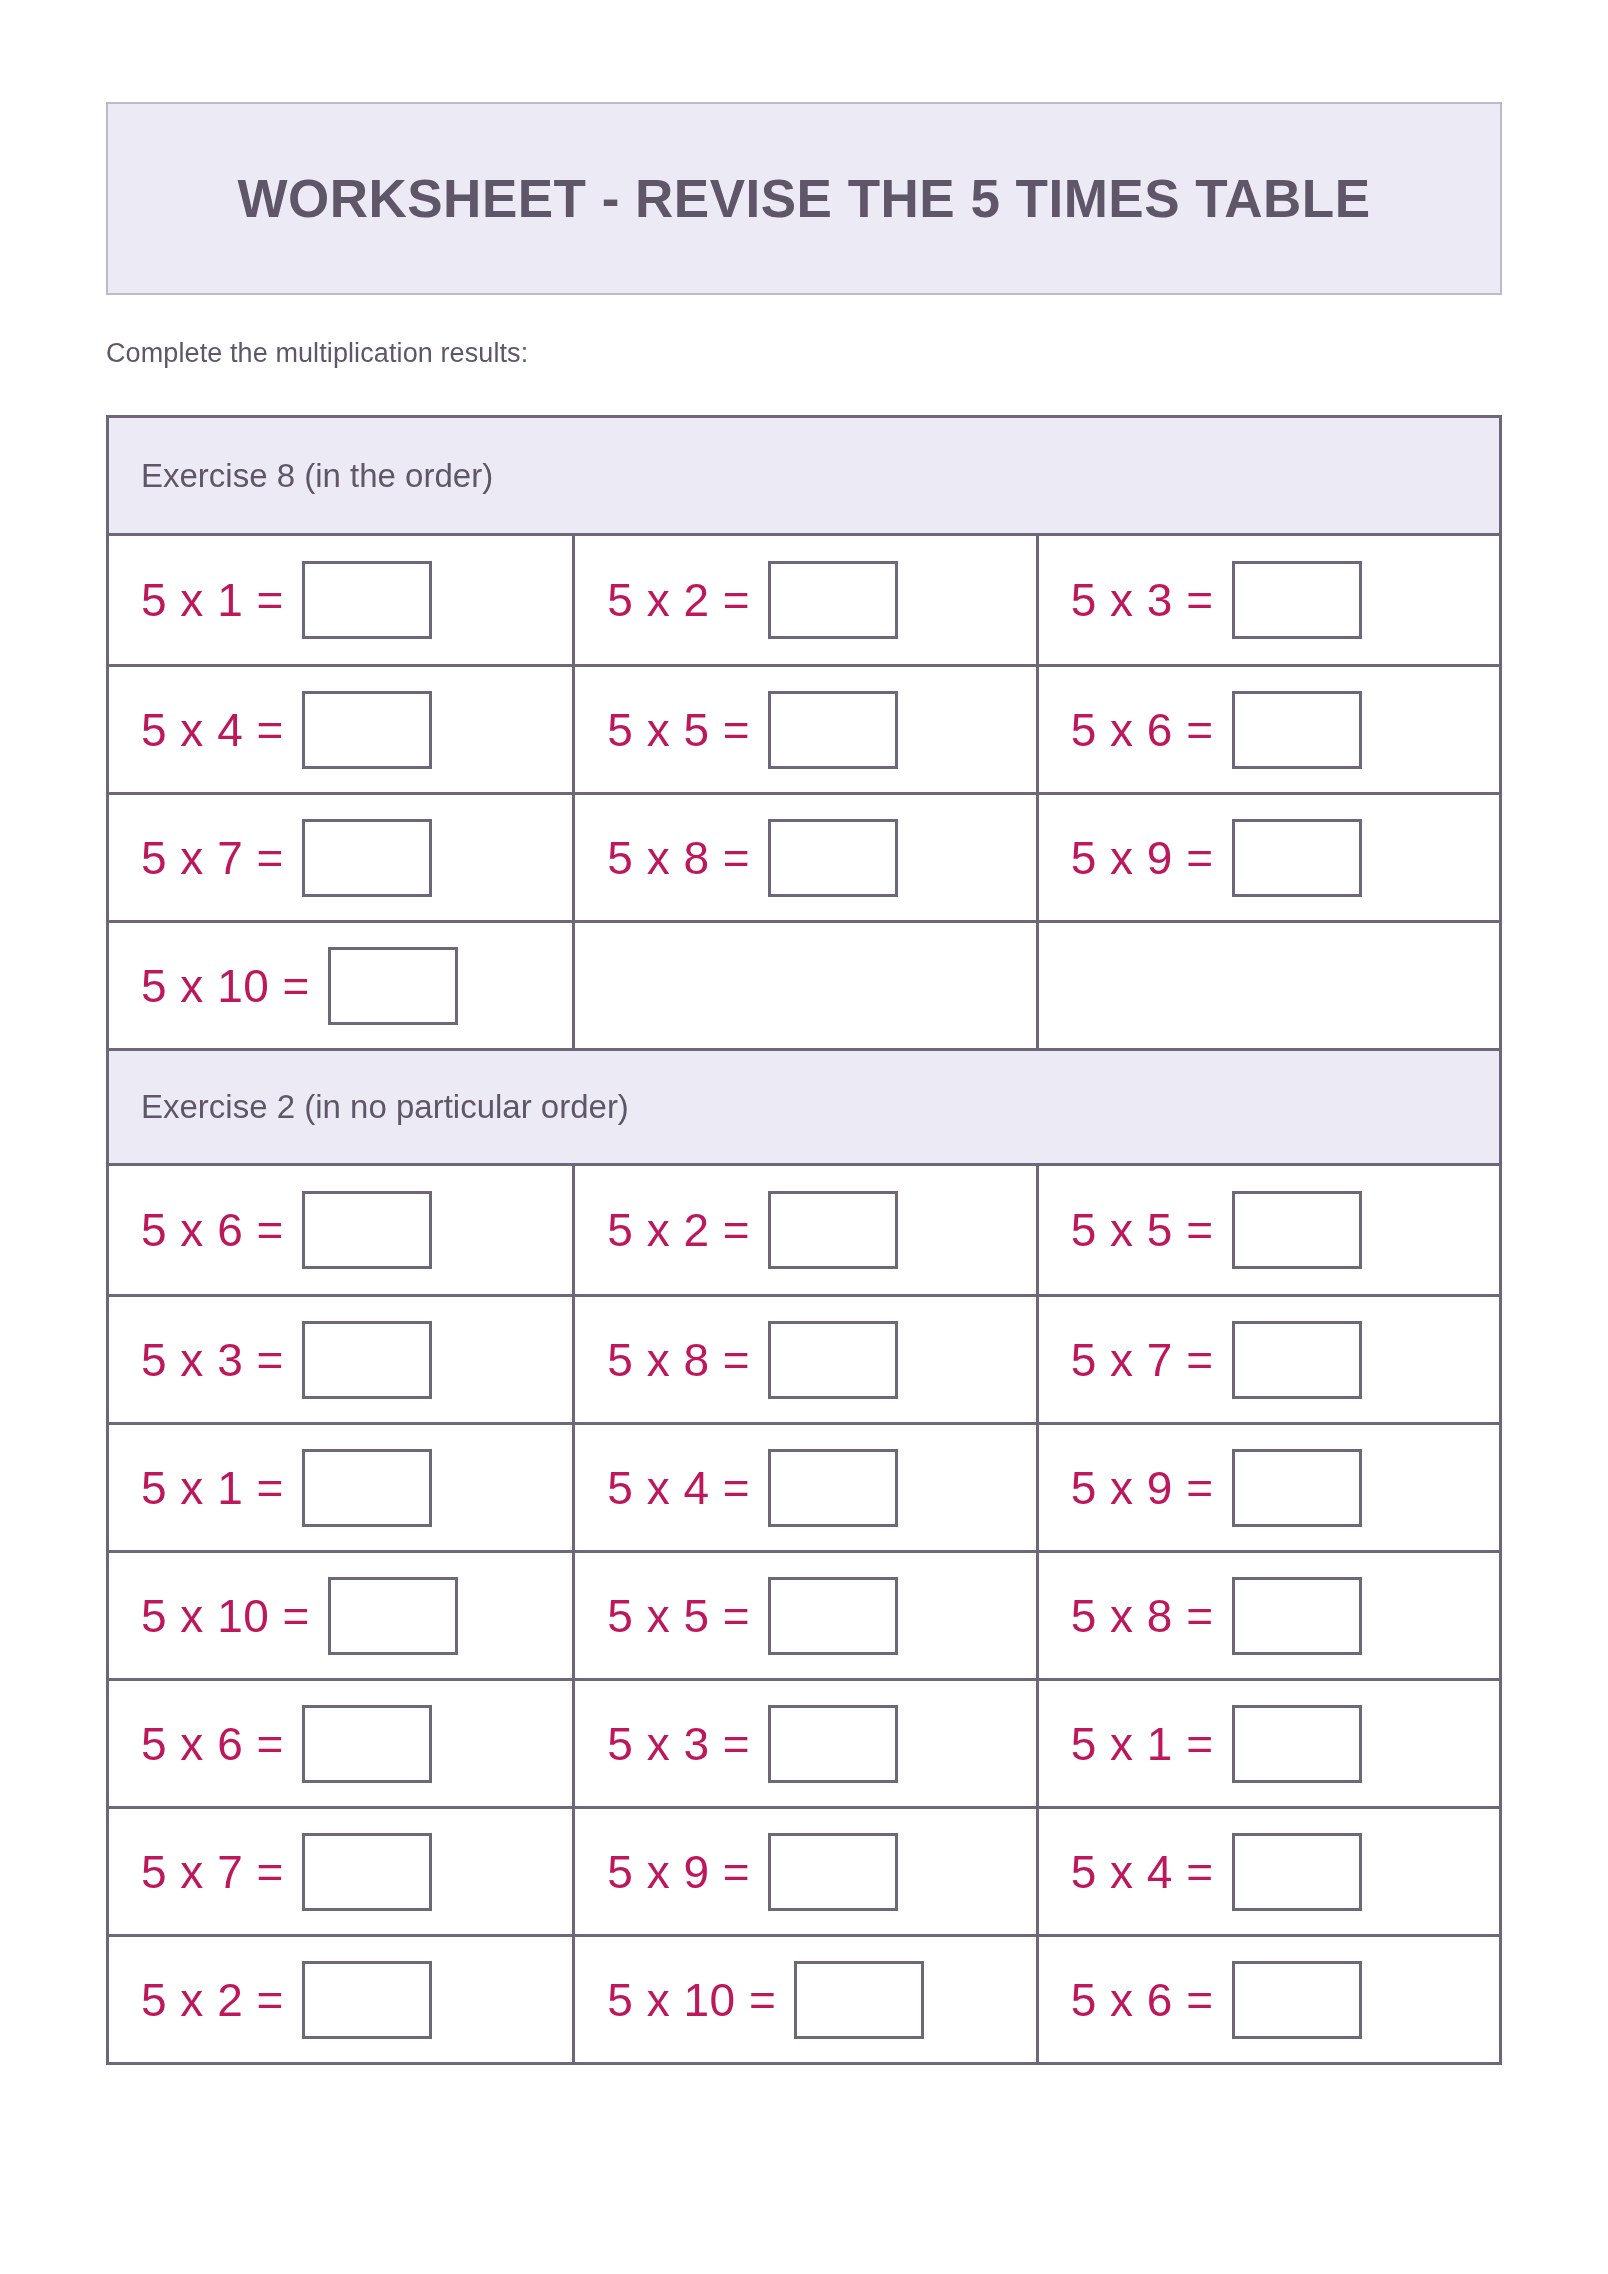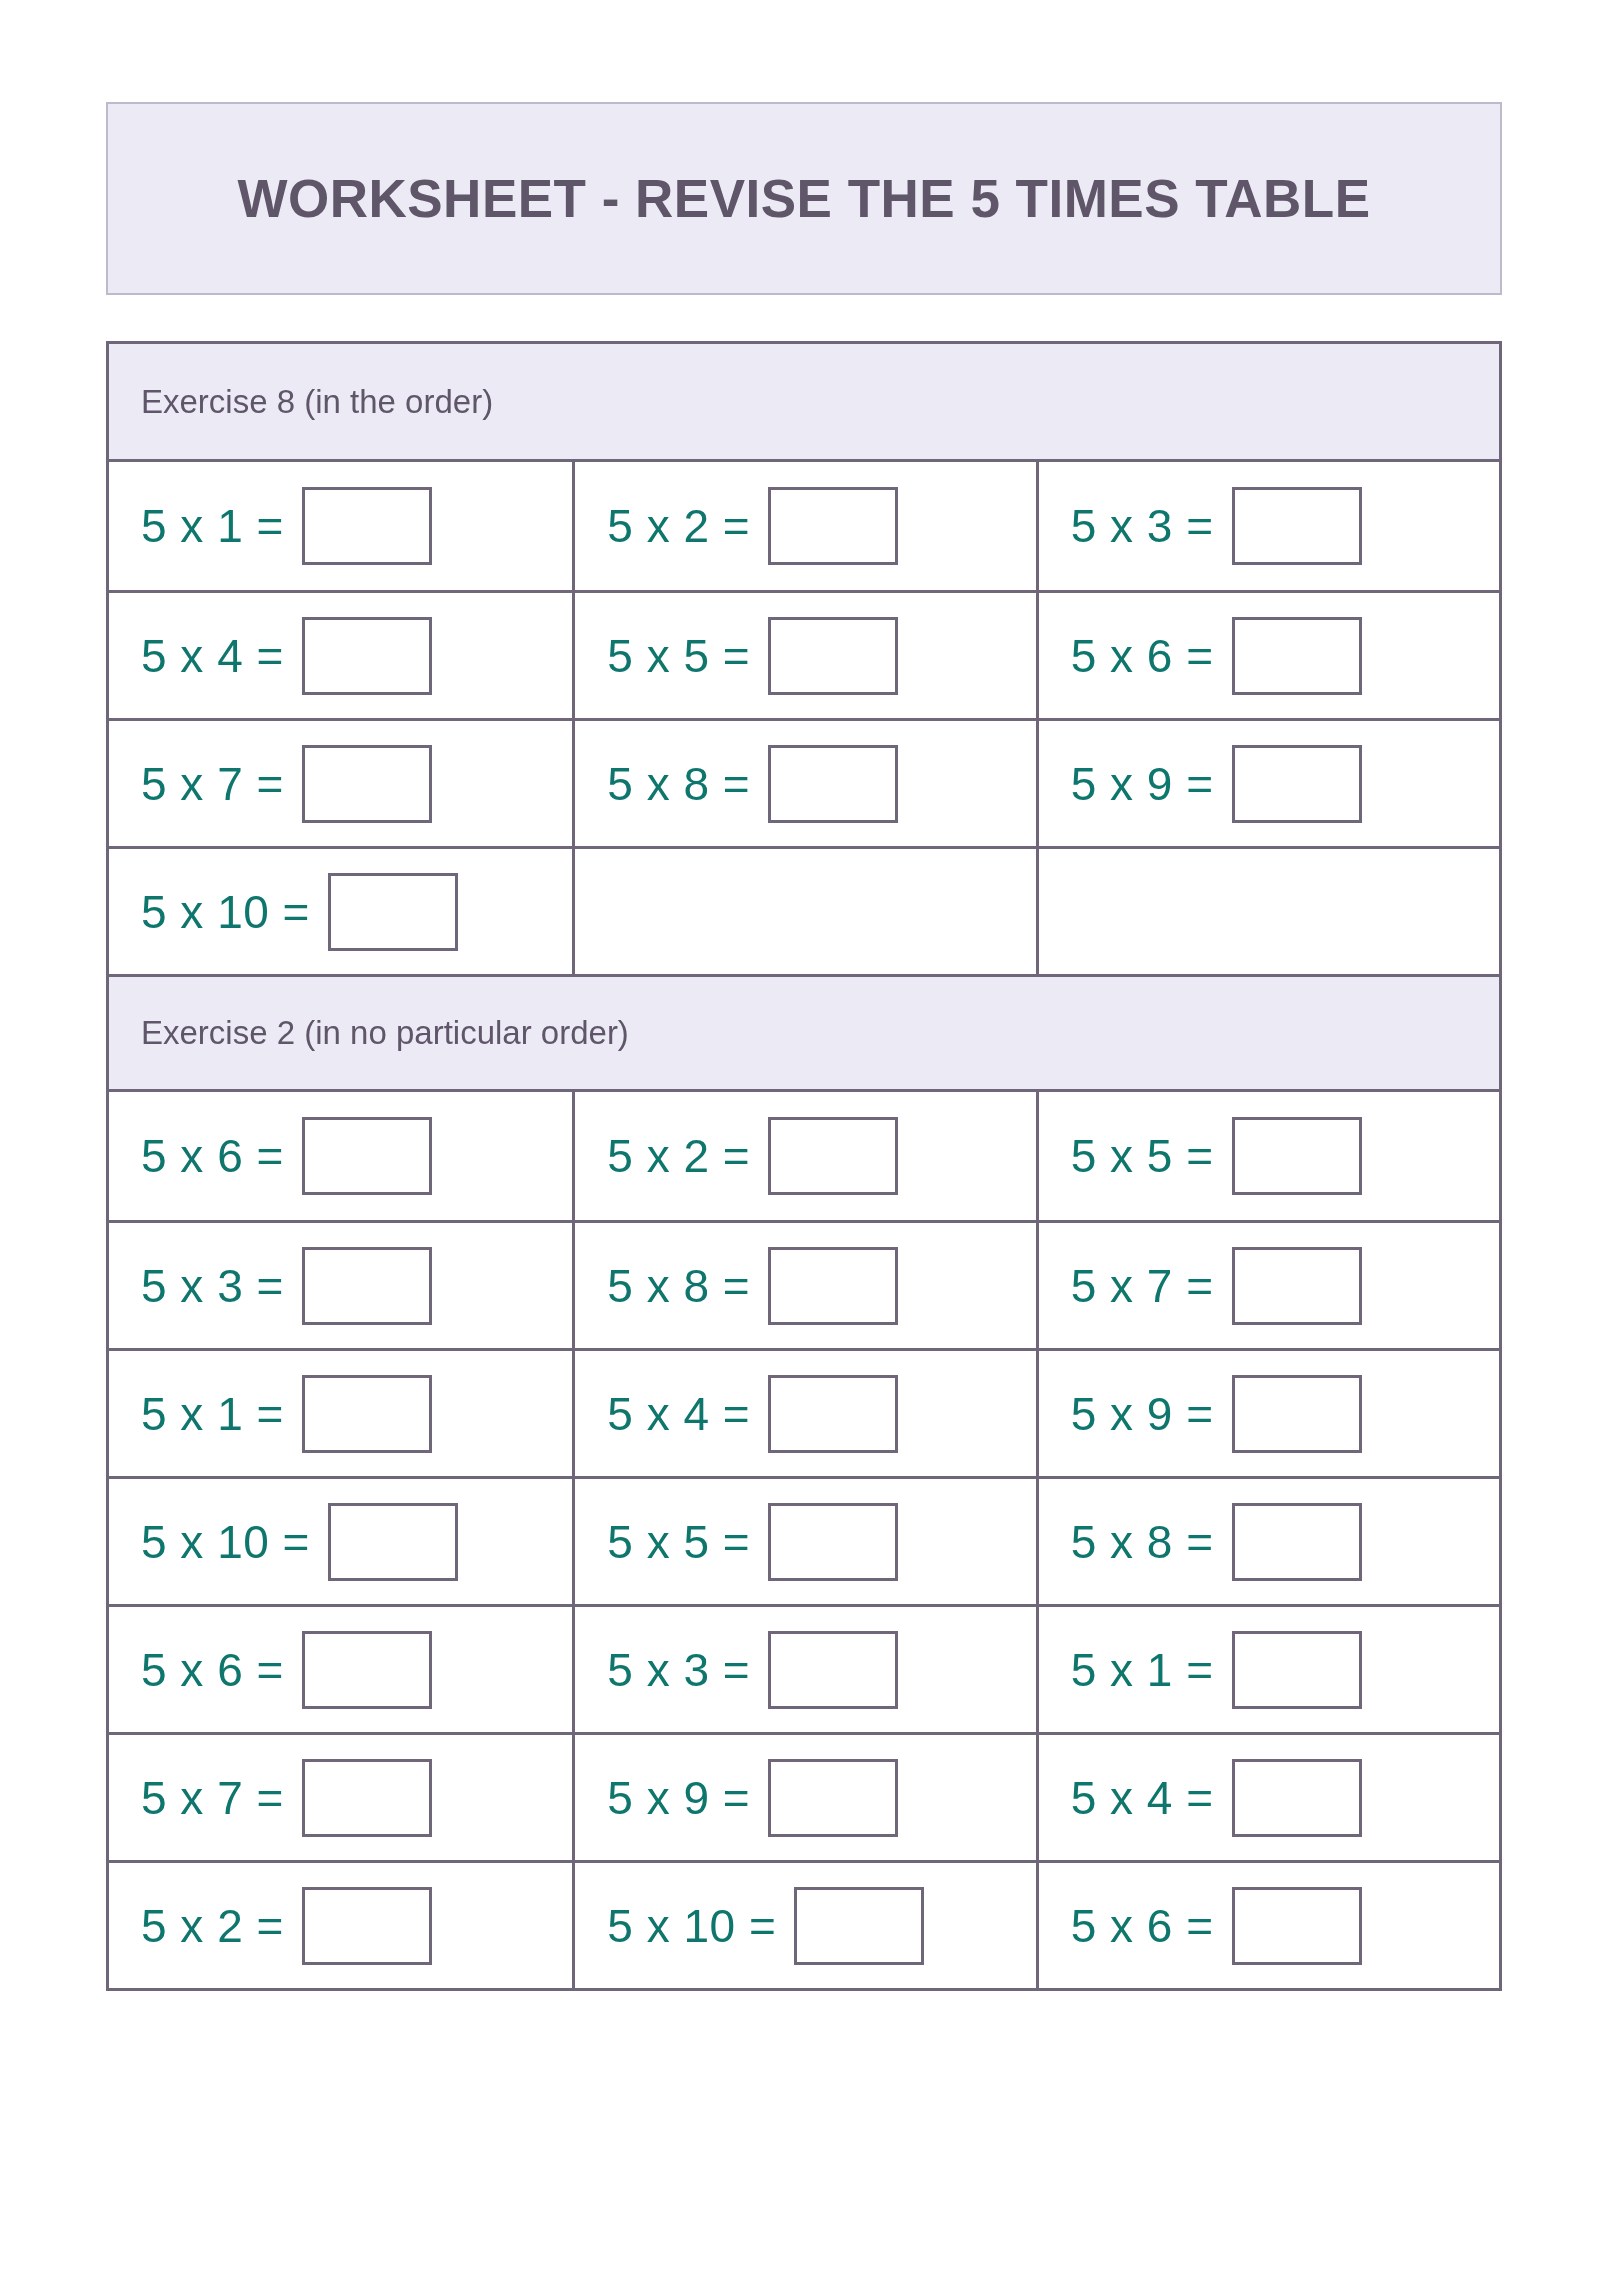--- a/index.html
+++ b/index.html
@@ -78,21 +78,21 @@
     align-items: center;
     box-sizing: border-box;
     padding-left: 32px;
     position: relative;
   }
   .cell + .cell {
     border-left: 3px solid #6f6679;
   }
   .cell .expr {
     font-size: 46px;
-    color: #0f766e;
+    color: #be185d;
     white-space: nowrap;
     letter-spacing: 0.5px;
   }
   .cell .answer-box {
     width: 130px;
     height: 78px;
     border: 3px solid #6f6679;
     box-sizing: border-box;
     margin-left: 18px;
     background: #ffffff;
@@ -120,20 +120,21 @@
 </style>
 </head>
 <body>
 
 <div class="page">
 
   <div class="title-banner">
     <div class="title-text">WORKSHEET - REVISE THE 5 TIMES TABLE</div>
   </div>
 
+  <div class="instruction">Complete the multiplication results:</div>
 
   <div class="worksheet">
 
     <div class="section-header">Exercise 8 (in the order)</div>
 
     <div class="row">
       <div class="cell">
         <span class="expr">5 x 1 =</span>
         <span class="answer-box"></span>
       </div>

